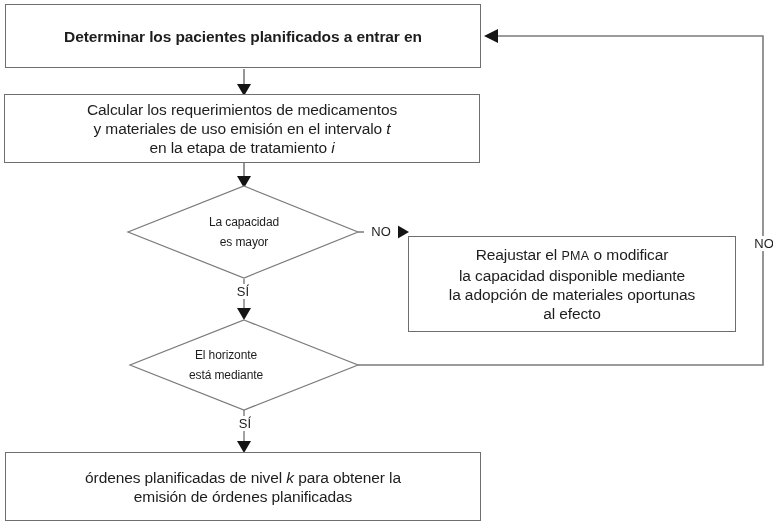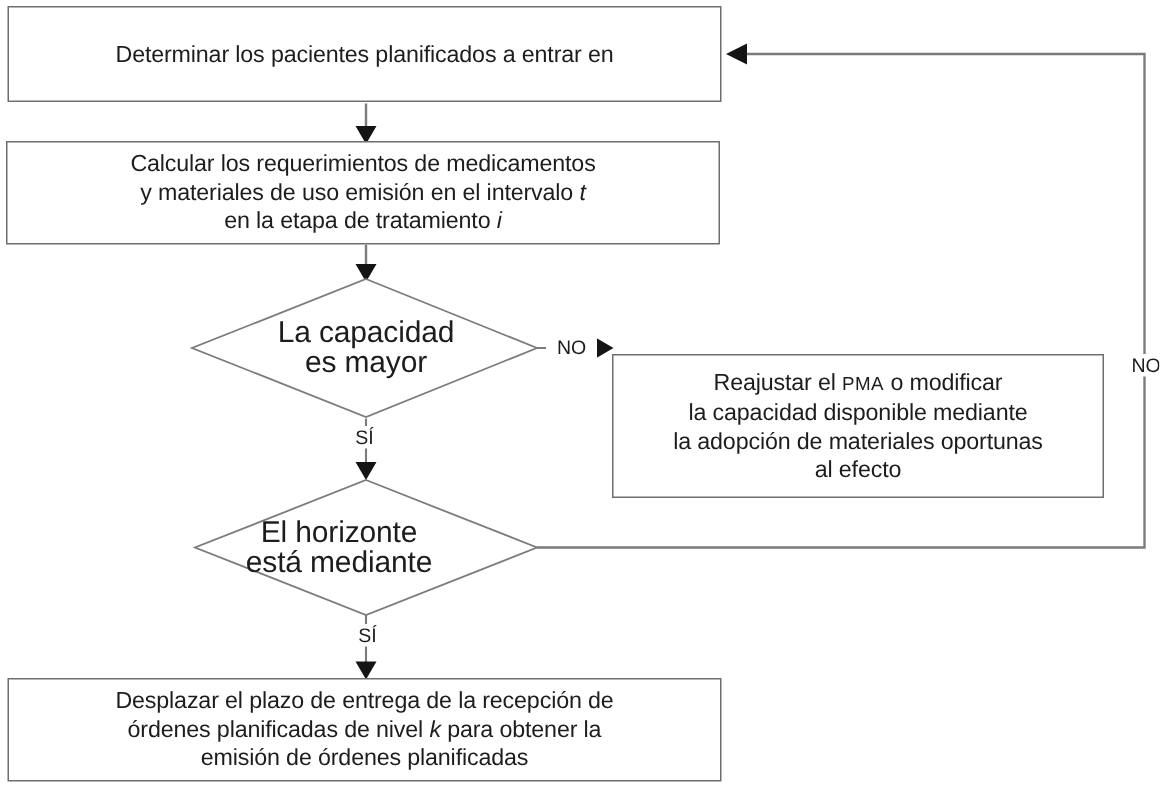--- a/index.html
+++ b/index.html
@@ -30,21 +30,21 @@
     line-height: 19px;
     letter-spacing: -0.1px;
   }
   .dtext {
     position: absolute;
     display: flex;
     flex-direction: column;
     justify-content: center;
     align-items: center;
     text-align: center;
-    font-size: 20px;
+    font-size: 12px;
     line-height: 20px;
     letter-spacing: -0.1px;
   }
   .ln { white-space: nowrap; }
   .var { font-style: italic; }
   .sc { font-size: 12.5px; letter-spacing: 0.3px; }
   .lbl {
     position: absolute;
     font-size: 13px;
     line-height: 15px;
@@ -76,21 +76,21 @@
 
     <line x1="244" y1="279" x2="244" y2="309" stroke="#7b7b7b" stroke-width="1.4"></line>
     <polygon points="244,320 237,308 251,308" fill="#141414"></polygon>
 
     <polygon points="244,320 358,365 244,410 130,365" fill="#ffffff" stroke="#7b7b7b" stroke-width="1.2"></polygon>
 
     <line x1="244" y1="410" x2="244" y2="442" stroke="#7b7b7b" stroke-width="1.4"></line>
     <polygon points="244,453 237,441 251,441" fill="#141414"></polygon>
   </svg>
 
-  <div class="box" style="left:5px; top:4px; width:474px; height:62px;">
+  <div class="box" style="left:5px; top:4px; width:474px; height:62px;font-weight:bold;">
     <div class="ln"><span>Determinar los pacientes planificados a entrar en</span></div>
   </div>
 
   <div class="box" style="left:4px; top:94px; width:474px; height:67px;">
     <div class="ln"><span>Calcular los requerimientos de medicamentos</span></div>
     <div class="ln"><span>y materiales de uso emisión en el intervalo </span><span class="var">t</span></div>
     <div class="ln"><span>en la etapa de tratamiento </span><span class="var">i</span></div>
   </div>
 
   <div class="dtext" style="left:144px; top:198px; width:200px; height:68px;">
@@ -104,21 +104,20 @@
     <div class="ln"><span>la adopción de materiales oportunas</span></div>
     <div class="ln"><span>al efecto</span></div>
   </div>
 
   <div class="dtext" style="left:126px; top:332px; width:200px; height:66px;align-items:center;">
     <div class="ln"><span>El horizonte</span></div>
     <div class="ln"><span>está mediante</span></div>
   </div>
 
   <div class="box" style="left:5px; top:452px; width:474px; height:67px;">
-    <div class="ln"><span>Desplazar el plazo de entrega de la recepción de</span></div>
     <div class="ln"><span>órdenes planificadas de nivel </span><span class="var">k</span><span> para obtener la</span></div>
     <div class="ln"><span>emisión de órdenes planificadas</span></div>
   </div>
 
   <div class="lbl" style="left:364px; top:224px; width:30px;">NO</div>
   <div class="lbl" style="left:227px; top:284px; width:28px;">SÍ</div>
   <div class="lbl" style="left:748px; top:236px; width:28px;">NO</div>
   <div class="lbl" style="left:229px; top:416px; width:28px;">SÍ</div>
 
 </div>

